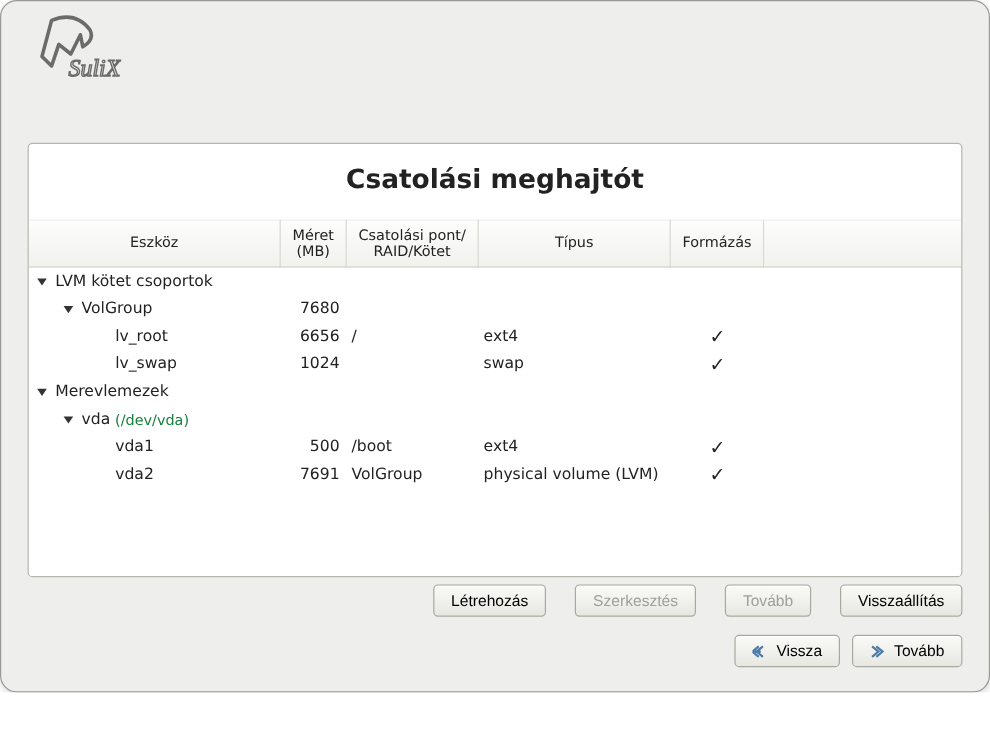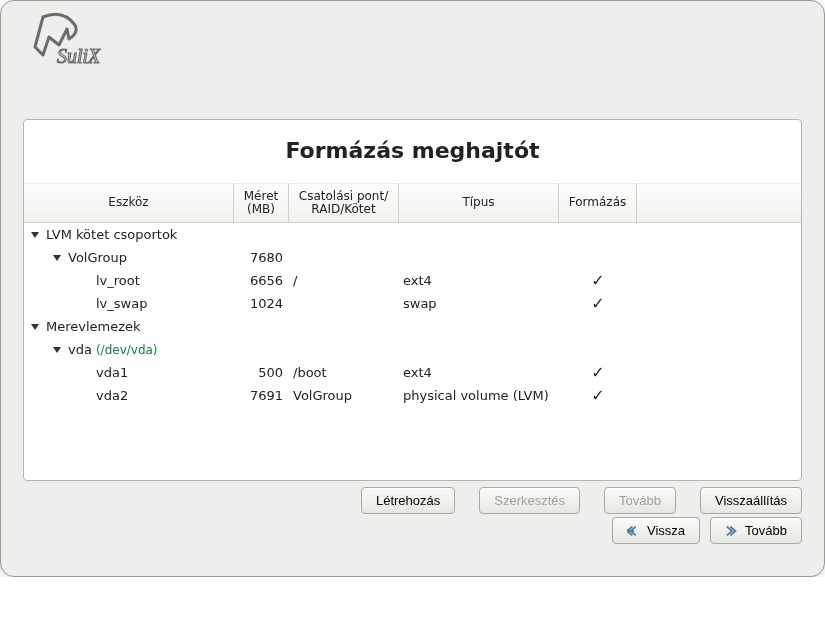--- a/index.html
+++ b/index.html
@@ -74,38 +74,38 @@
     background:linear-gradient(#fafaf8,#e7e7e2);
     border:1px solid #a9a99f;border-radius:4px;
     padding:5px 14px;font-size:13px;
     display:inline-flex;align-items:center;gap:6px;
     cursor:pointer;
     box-shadow:0 1px 0 #fff inset;
   }
   .btn.primary{}
   .btn.disabled{color:#a0a09a;cursor:default;}
   .nav-bar{
-    position:absolute;right:22px;bottom:32px;
+    position:absolute;right:22px;bottom:20px;
     display:flex;gap:10px;
   }
 </style>
 </head>
 <body>
 
 <div class="window">
 
   <div class="logo">
     <svg width="78" height="58" viewBox="0 0 78 58">
       <path d="M20 6 Q40 -2 52 14 Q56 22 46 28 L44 18 L36 34 L26 26 L20 44 L12 36 Z" fill="none" stroke="#555" stroke-width="3" stroke-linejoin="round"></path>
       <text x="34" y="52" font-family="serif" font-size="20" font-style="italic" fill="none" stroke="#555" stroke-width="1.2">SuliX</text>
     </svg>
   </div>
 
   <div class="panel">
-    <div class="panel-title">Formázás meghajtót</div>
+    <div class="panel-title">Csatolási meghajtót</div>
 
     <div class="grid">
       <div class="hdr">
         <div class="cell">Eszköz</div>
         <div class="cell">Méret (MB)</div>
         <div class="cell">Csatolási pont/ RAID/Kötet</div>
         <div class="cell">Típus</div>
         <div class="cell">Formázás</div>
         <div class="cell last"></div>
       </div>

